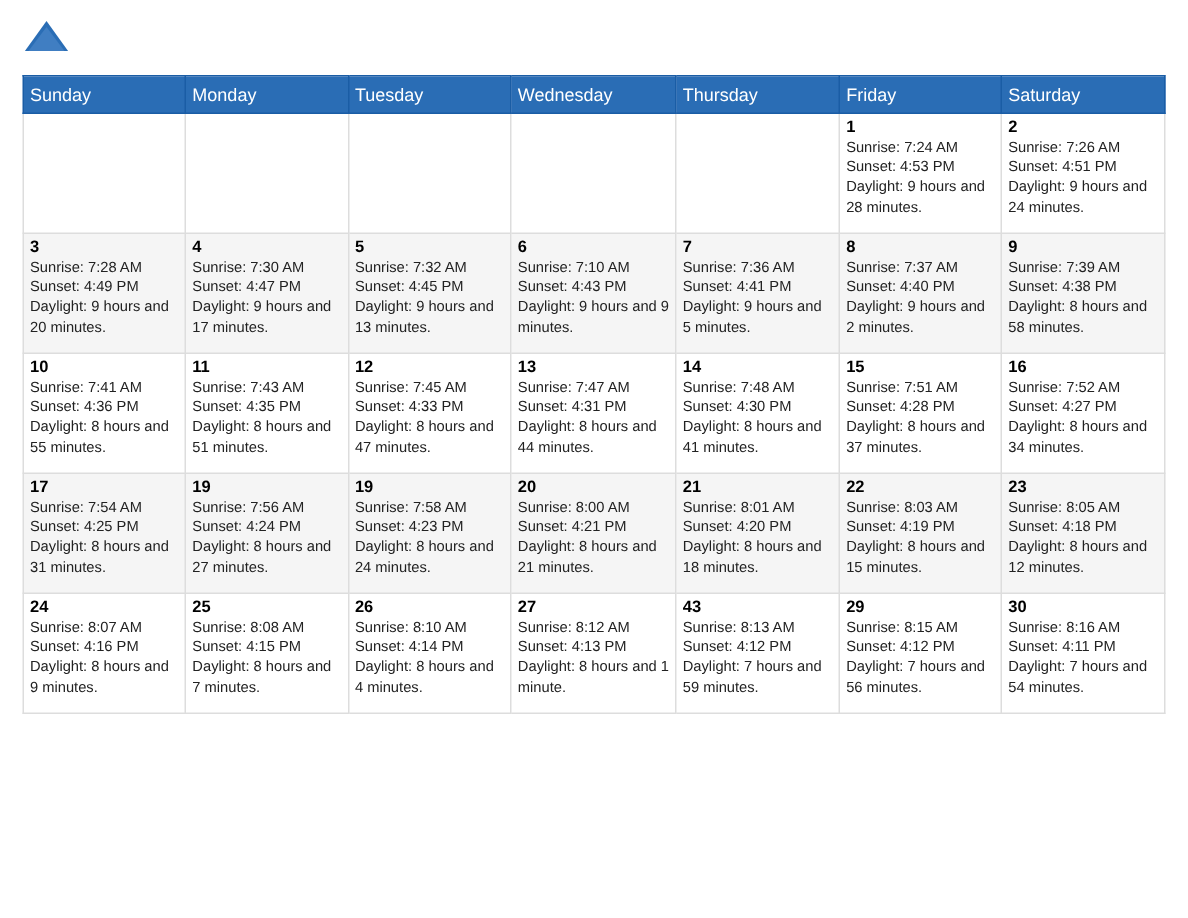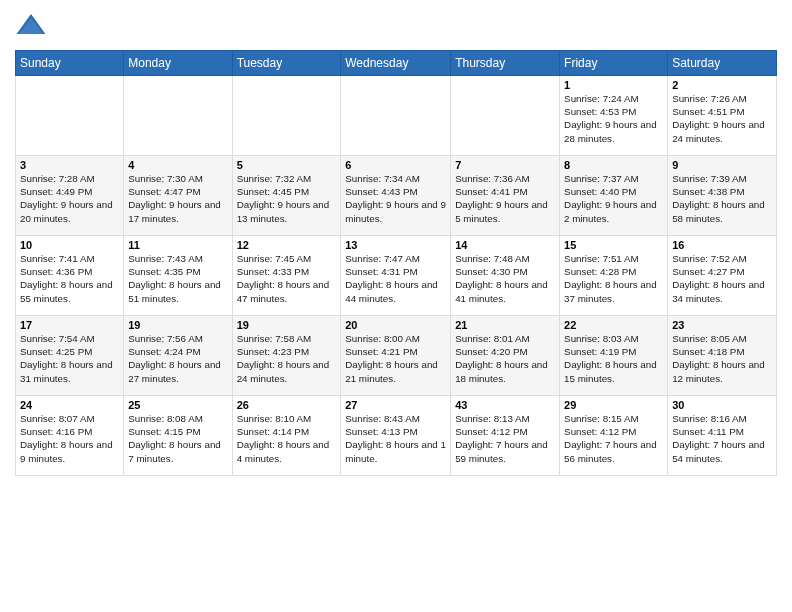--- a/index.html
+++ b/index.html
@@ -175,21 +175,21 @@
           </td>
           <td>
             <span class="day-num">5</span>
             <div class="day-info">Sunrise: 7:32 AM
 Sunset: 4:45 PM
 Daylight: 9 hours
 and 13 minutes.</div>
           </td>
           <td>
             <span class="day-num">6</span>
-            <div class="day-info">Sunrise: 7:34 AM
+            <div class="day-info">Sunrise: 7:10 AM
 Sunset: 4:43 PM
 Daylight: 9 hours
 and 9 minutes.</div>
           </td>
           <td>
             <span class="day-num">7</span>
             <div class="day-info">Sunrise: 7:36 AM
 Sunset: 4:41 PM
 Daylight: 9 hours
 and 5 minutes.</div>
@@ -328,21 +328,21 @@
           </td>
           <td>
             <span class="day-num">26</span>
             <div class="day-info">Sunrise: 8:10 AM
 Sunset: 4:14 PM
 Daylight: 8 hours
 and 4 minutes.</div>
           </td>
           <td>
             <span class="day-num">27</span>
-            <div class="day-info">Sunrise: 8:43 AM
+            <div class="day-info">Sunrise: 8:12 AM
 Sunset: 4:13 PM
 Daylight: 8 hours
 and 1 minute.</div>
           </td>
           <td>
             <span class="day-num">43</span>
             <div class="day-info">Sunrise: 8:13 AM
 Sunset: 4:12 PM
 Daylight: 7 hours
 and 59 minutes.</div>

